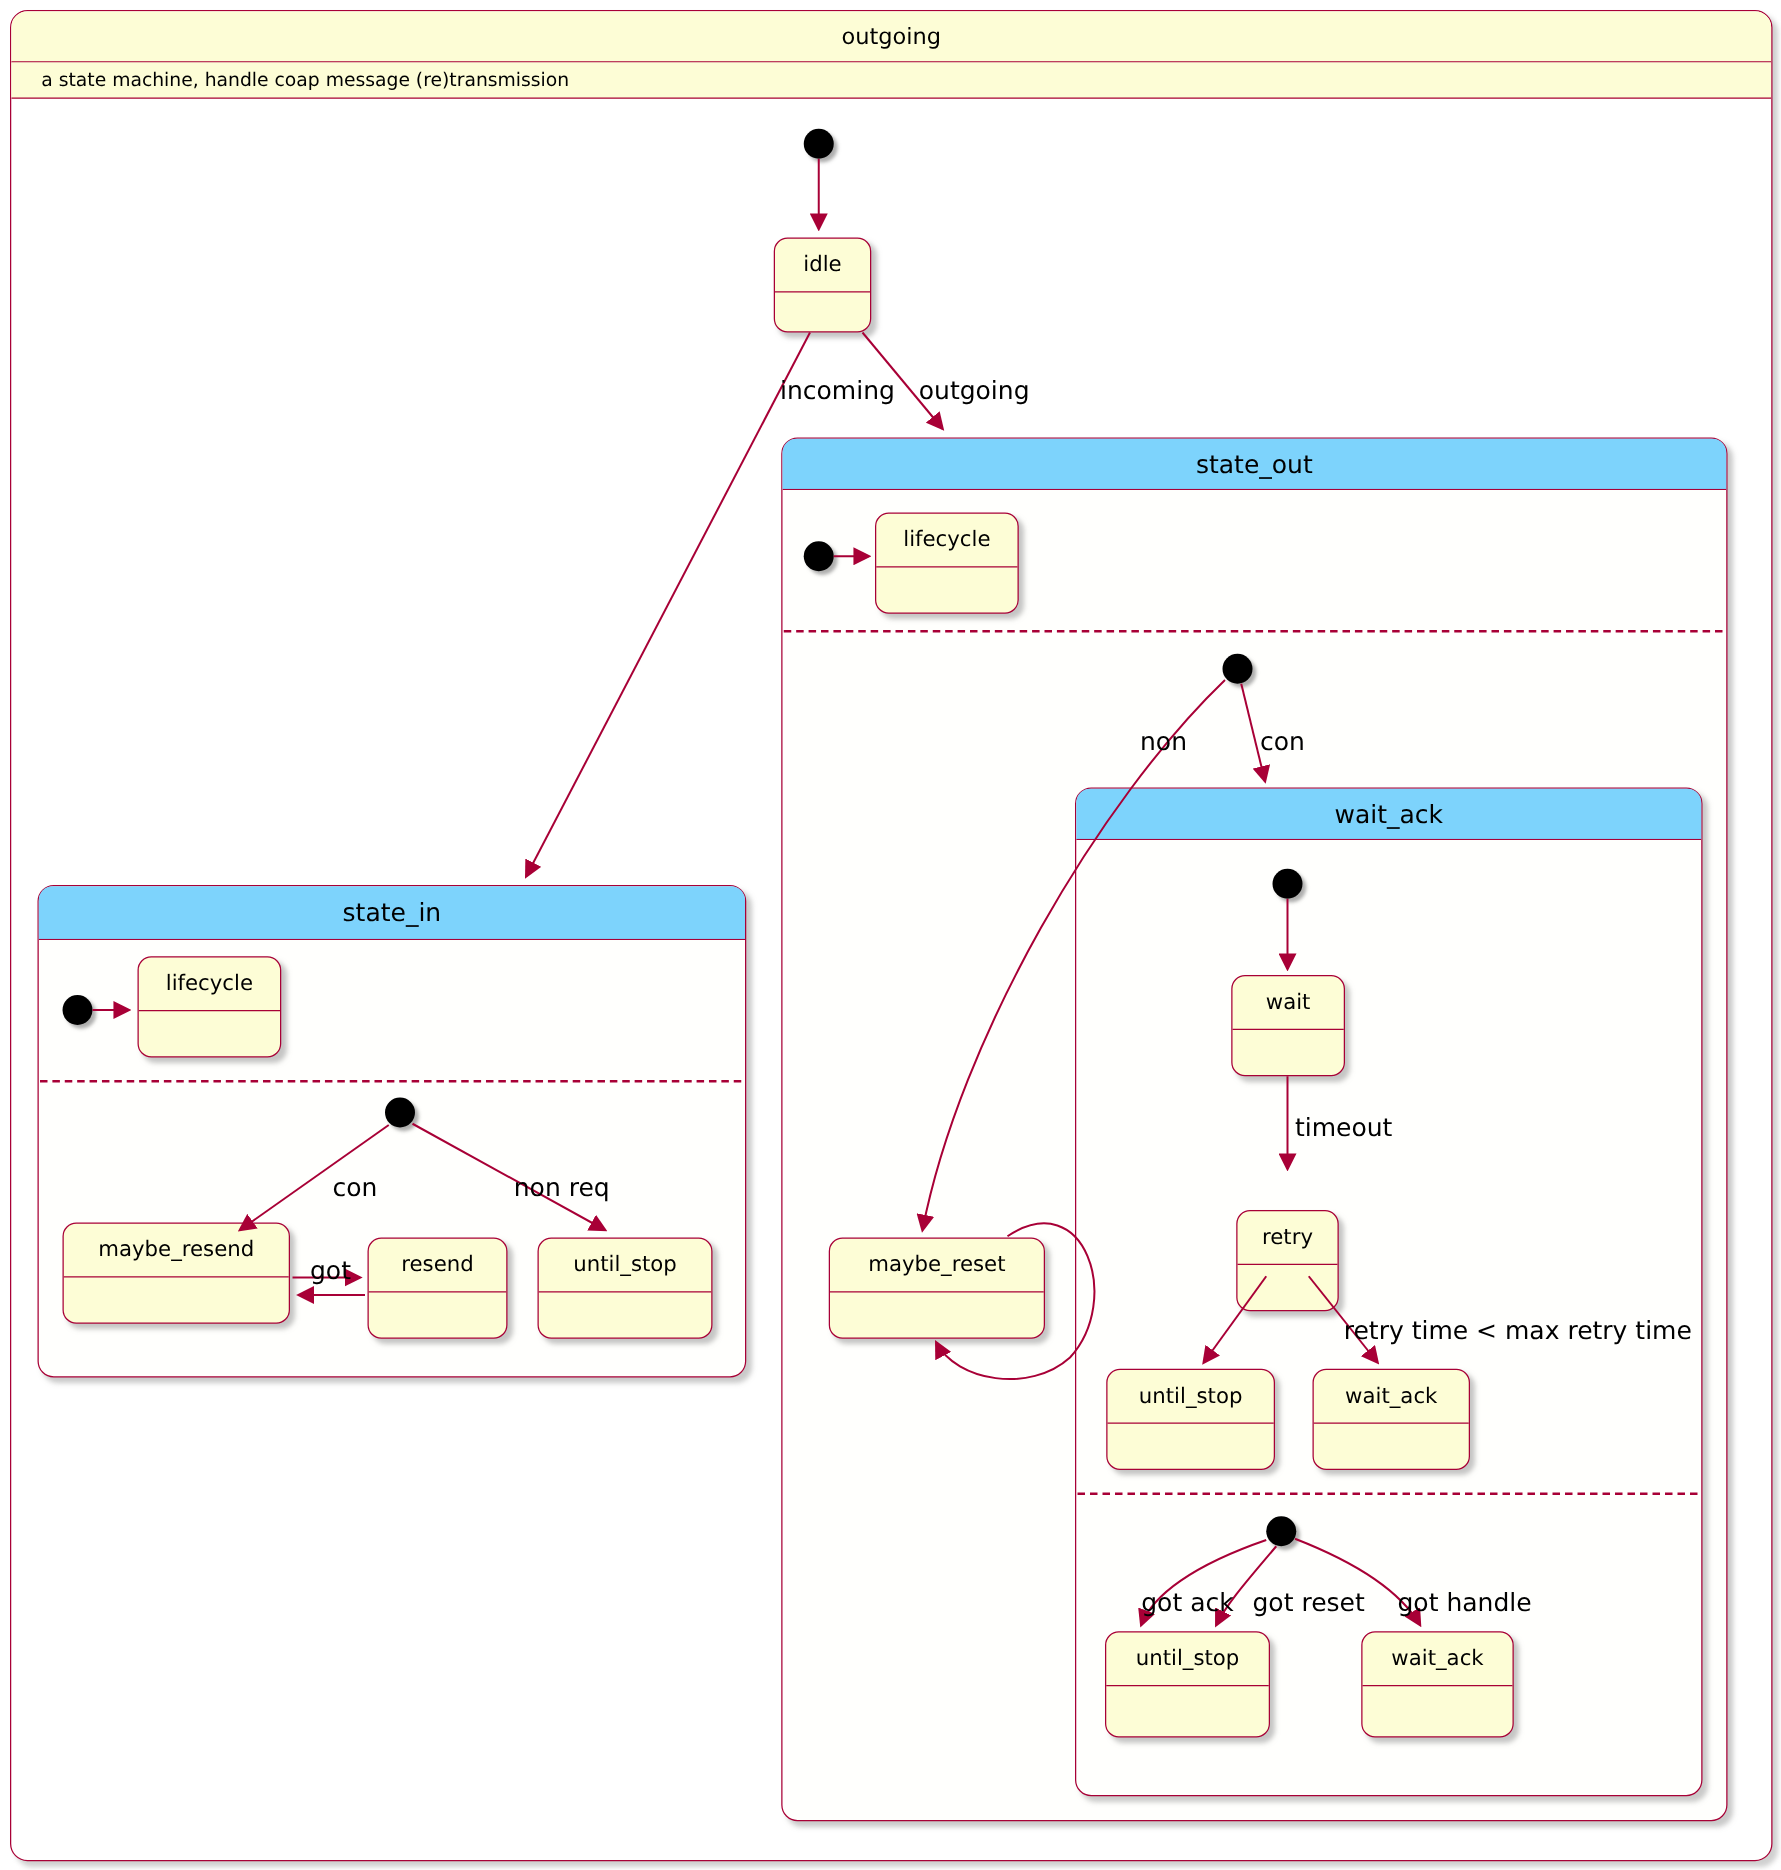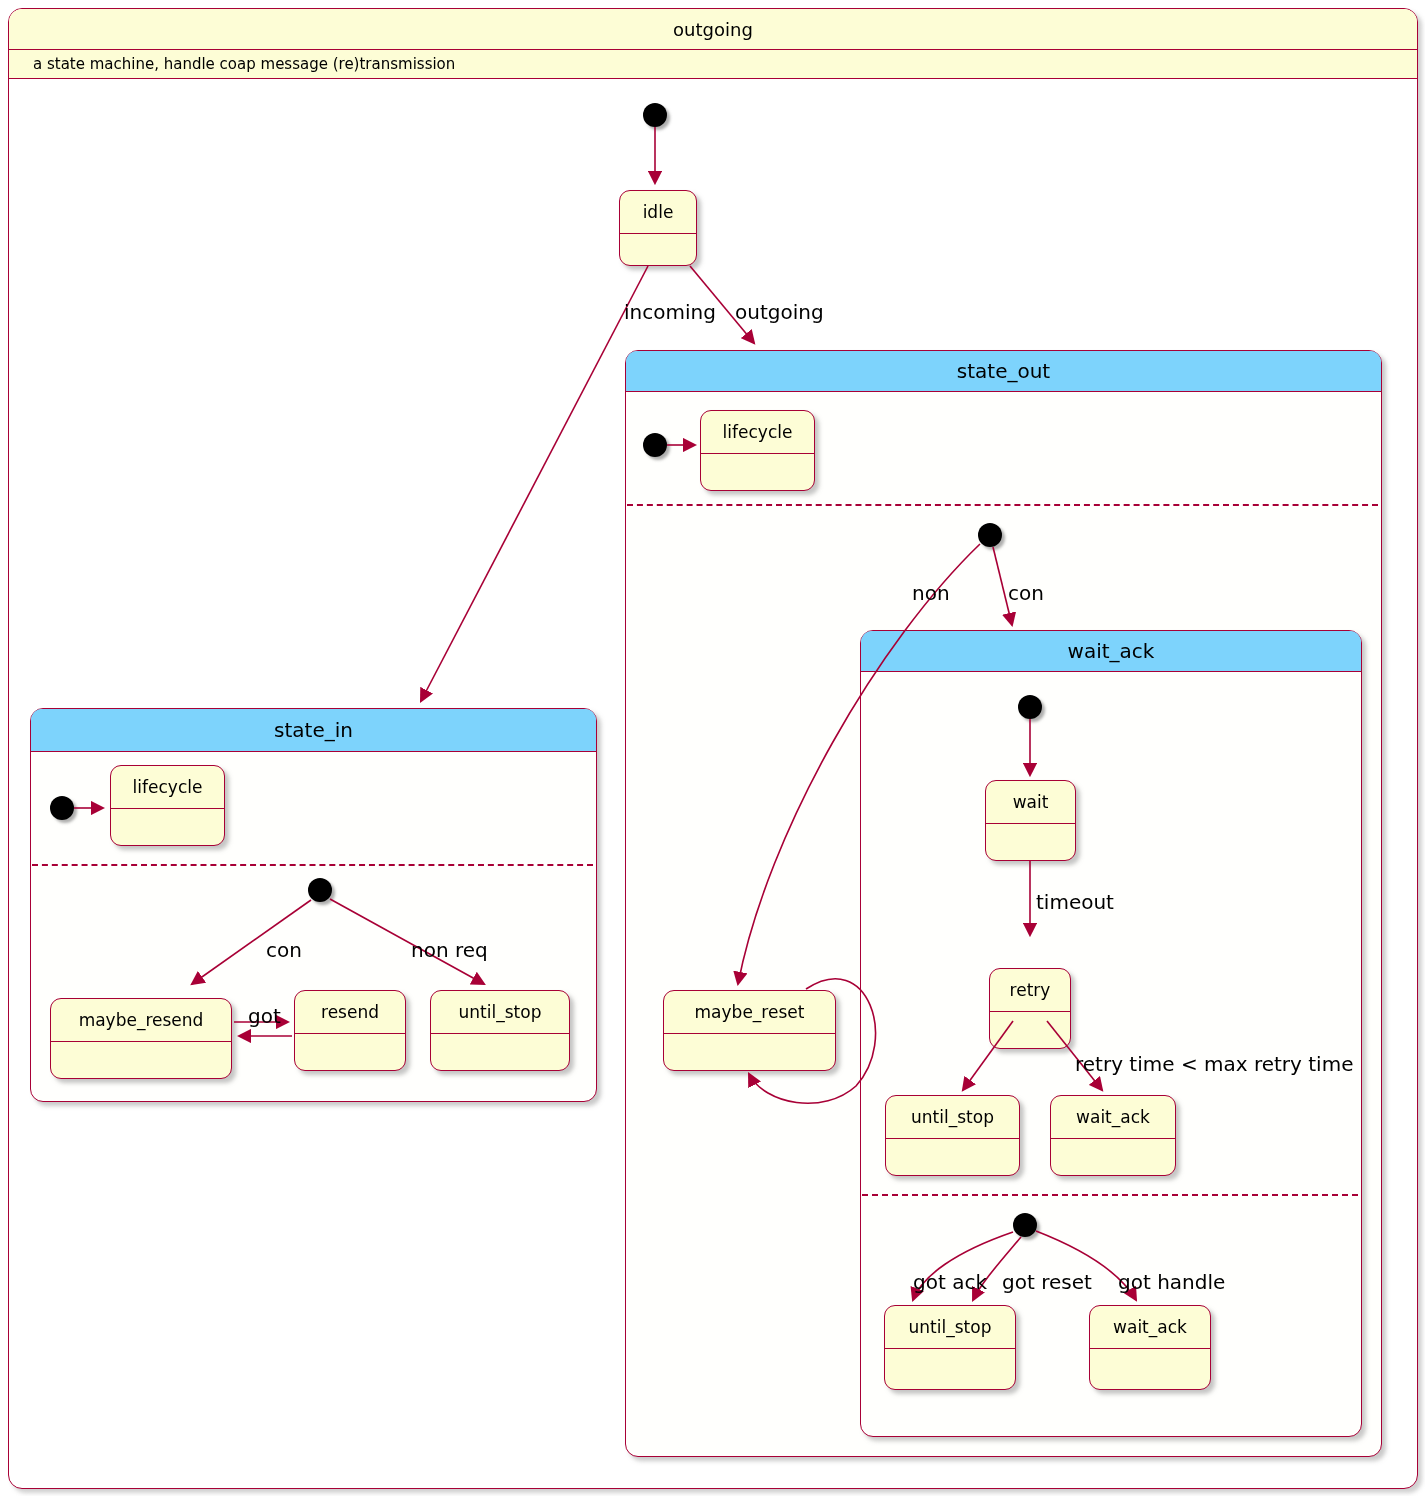--- a/index.html
+++ b/index.html
@@ -115,21 +115,21 @@
 
   <div class="state" style="left:619px;top:190px;width:78px;height:76px;">
     <div class="state-title">idle</div>
       <div class="state-body"></div>
   </div>
 
   <div class="state" style="left:110px;top:765px;width:115px;height:81px;">
     <div class="state-title">lifecycle</div>
       <div class="state-body"></div>
   </div>
-  <div class="state" style="left:50px;top:998px;width:182px;height:81px;">
+  <div class="state" style="left:50px;top:978px;width:182px;height:81px;">
     <div class="state-title">maybe_resend</div>
       <div class="state-body"></div>
   </div>
   <div class="state" style="left:294px;top:990px;width:112px;height:81px;">
     <div class="state-title">resend</div>
       <div class="state-body"></div>
   </div>
   <div class="state" style="left:430px;top:990px;width:140px;height:81px;">
     <div class="state-title">until_stop</div>
       <div class="state-body"></div>

